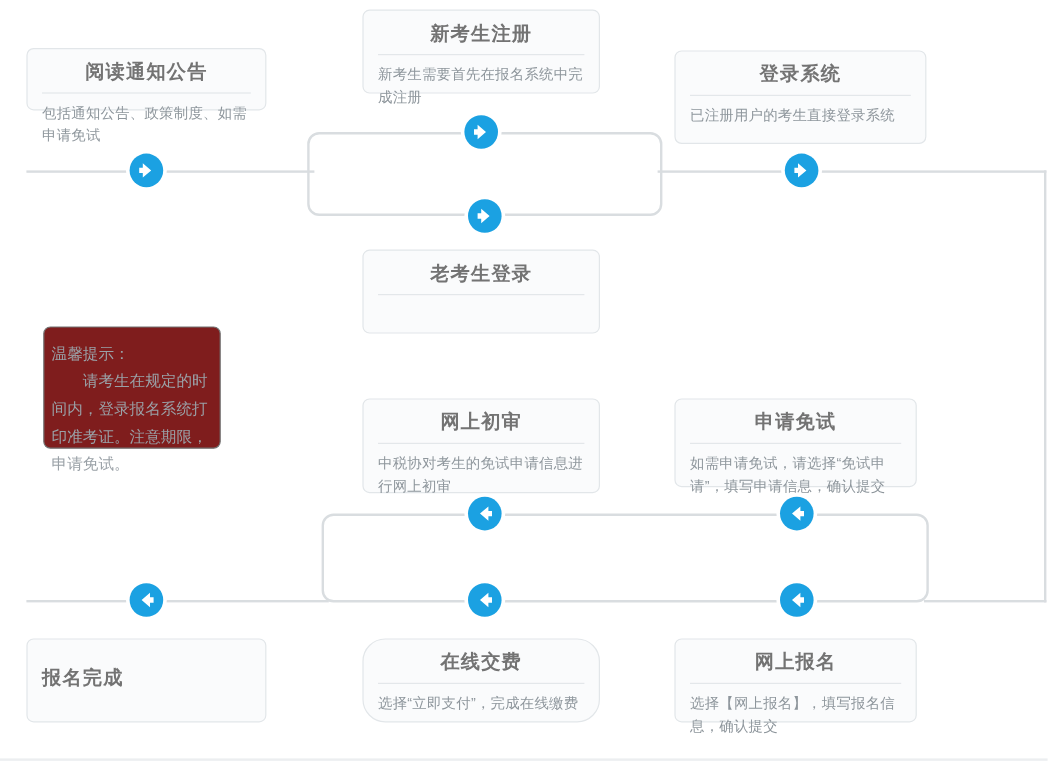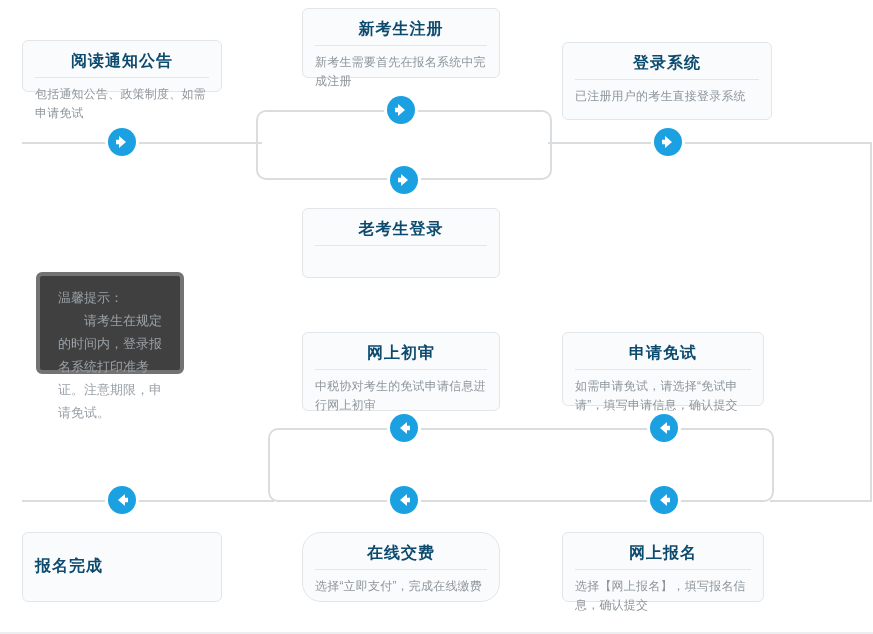--- a/index.html
+++ b/index.html
@@ -26,42 +26,42 @@
     background:#fafbfc;
     border:1px solid #e2e6e9;
     border-radius:6px;
     box-sizing:border-box;
     padding:8px 12px 10px 12px;
   }
   .card .title{
     text-align:center;
     font-size:16px;
     font-weight:bold;
-    color:#0c4a6e;
+    color:#737373;
     line-height:24px;
     letter-spacing:1px;
     padding-bottom:4px;
   }
   .card .title.underline{
     border-bottom:1px solid #e3e7ea;
     margin-bottom:7px;
   }
   .card .desc{
     font-size:12px;
     color:#8e969c;
     line-height:19px;
     letter-spacing:0.2px;
   }
   .note{
     position:absolute;
-    background:#404040;
-    border:4px solid #737373;
+    background:#7f1d1d;
+    border:1px solid #737373;
     border-radius:6px;
     box-sizing:border-box;
-    padding:10px 18px;
+    padding:10px 6px;
     font-size:13px;
     color:#9aa1a7;
     line-height:23px;
   }
   .note .indent{text-indent:26px;display:block;}
   .arrow{
     position:absolute;
     width:28px;height:28px;
     border-radius:50%;
     background:#1ba1e2;

